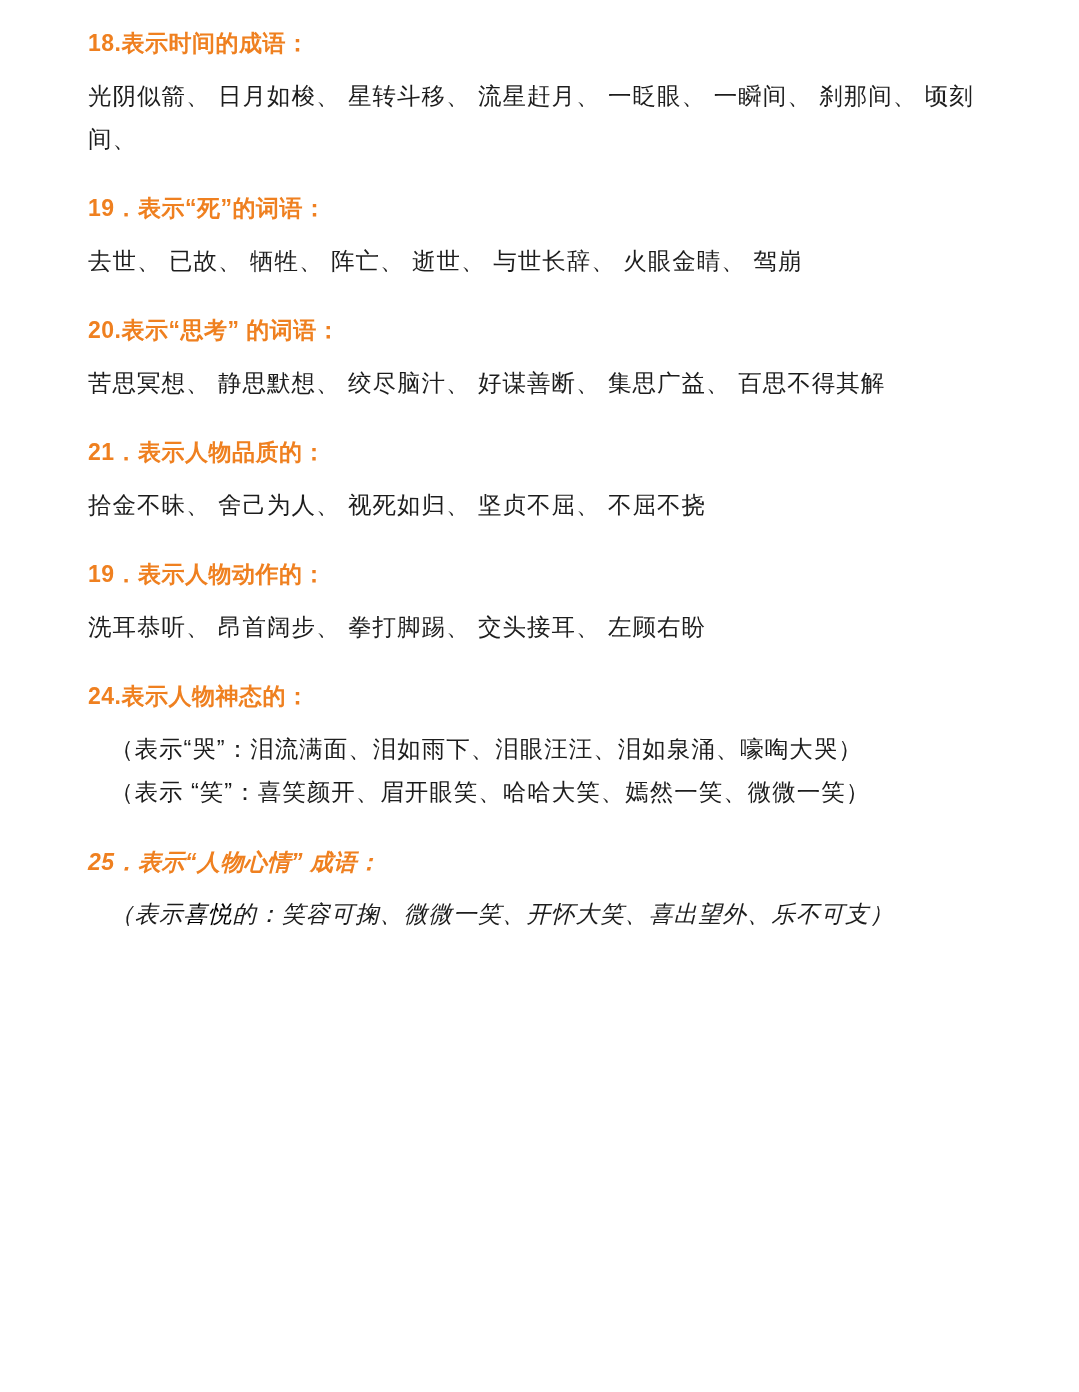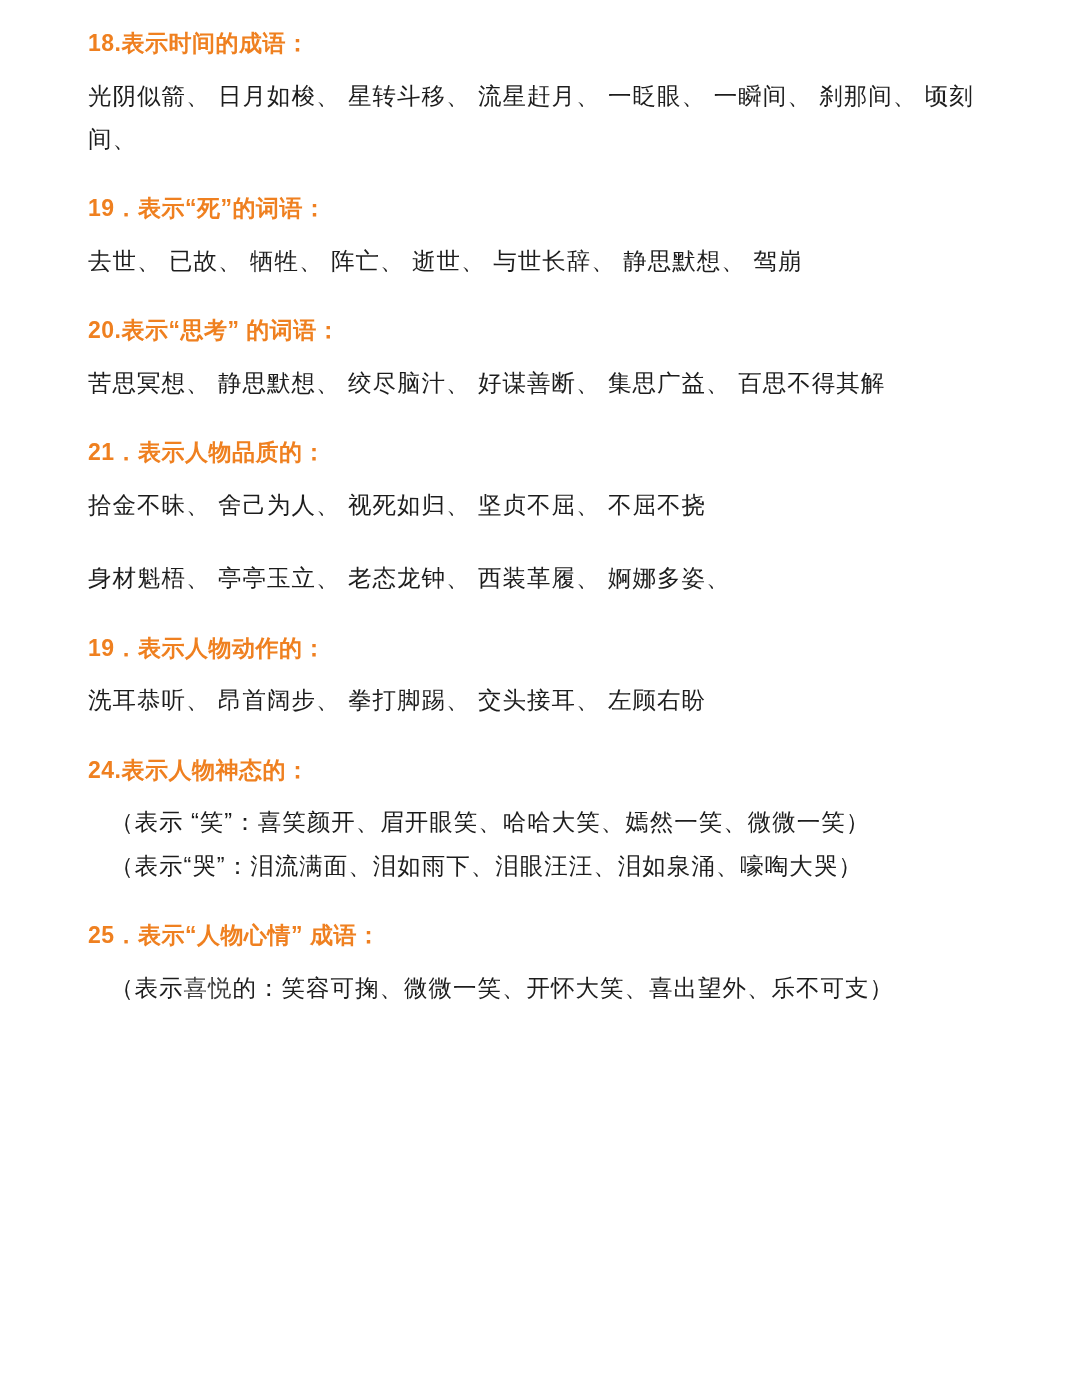--- a/index.html
+++ b/index.html
@@ -18,20 +18,21 @@
     min-height: 1392px;
     box-sizing: border-box;
     padding: 26px 60px 30px 88px;
     background: #ffffff;
   }
   .section {
     margin-bottom: 30px;
   }
   .section:last-child {
     margin-bottom: 0;
+    font-style: italic;
   }
   .sec-heading {
     color: #ef8020;
     font-weight: bold;
     font-size: 23px;
     line-height: 1.5;
     letter-spacing: 0.5px;
     margin-bottom: 14px;
   }
   .sec-body {
@@ -41,74 +42,71 @@
     letter-spacing: 1px;
     max-width: 920px;
   }
   .sec-body .line {
     display: block;
   }
   .indent {
     padding-left: 22px;
   }
   .hl-red {
-    color: #404040;
+    color: #000000;
   }
 </style>
 </head>
 <body>
 
 <div class="page">
 
   <div class="section">
     <div class="sec-heading">18.表示时间的成语：</div>
     <div class="sec-body">
       <span class="line">光阴似箭、 日月如梭、 星转斗移、 流星赶月、 一眨眼、 一瞬间、 刹那间、 顷刻间、</span>
     </div>
   </div>
 
   <div class="section">
     <div class="sec-heading">19．表示“死”的词语：</div>
     <div class="sec-body">
-      <span class="line">去世、 已故、 牺牲、 阵亡、 逝世、 与世长辞、 静思默想、 驾崩</span>
+      <span class="line">去世、 已故、 牺牲、 阵亡、 逝世、 与世长辞、 火眼金睛、 驾崩</span>
     </div>
   </div>
 
   <div class="section">
     <div class="sec-heading">20.表示“思考” 的词语：</div>
     <div class="sec-body">
       <span class="line">苦思冥想、 静思默想、 绞尽脑汁、 好谋善断、 集思广益、 百思不得其解</span>
     </div>
   </div>
 
   <div class="section">
     <div class="sec-heading">21．表示人物品质的：</div>
     <div class="sec-body">
       <span class="line">拾金不昧、 舍己为人、 视死如归、 坚贞不屈、 不屈不挠</span>
     </div>
   </div>
 
   <div class="section">
-    <div class="sec-body">
-      <span class="line">身材魁梧、 亭亭玉立、 老态龙钟、 西装革履、 婀娜多姿、</span>
-    </div>
   </div>
 
   <div class="section">
     <div class="sec-heading">19．表示人物动作的：</div>
     <div class="sec-body">
       <span class="line">洗耳恭听、 昂首阔步、 拳打脚踢、 交头接耳、 左顾右盼</span>
     </div>
   </div>
 
   <div class="section">
     <div class="sec-heading">24.表示人物神态的：</div>
     <div class="sec-body">
+      <span class="line indent">（表示“哭”：泪流满面、泪如雨下、泪眼汪汪、泪如泉涌、嚎啕大哭）</span>
       <span class="line indent">（表示 “笑”：喜笑颜开、眉开眼笑、哈哈大笑、嫣然一笑、微微一笑）</span>
-      <span class="line indent">（表示“哭”：泪流满面、泪如雨下、泪眼汪汪、泪如泉涌、嚎啕大哭）</span>
     </div>
   </div>
 
   <div class="section">
     <div class="sec-heading">25．表示“人物心情” 成语：</div>
     <div class="sec-body">
       <span class="line indent"><span>（表示</span><span class="hl-red">喜悦</span><span>的：笑容可掬、微微一笑、开怀大笑、喜出望外、乐不可支）</span></span>
     </div>
   </div>
 

